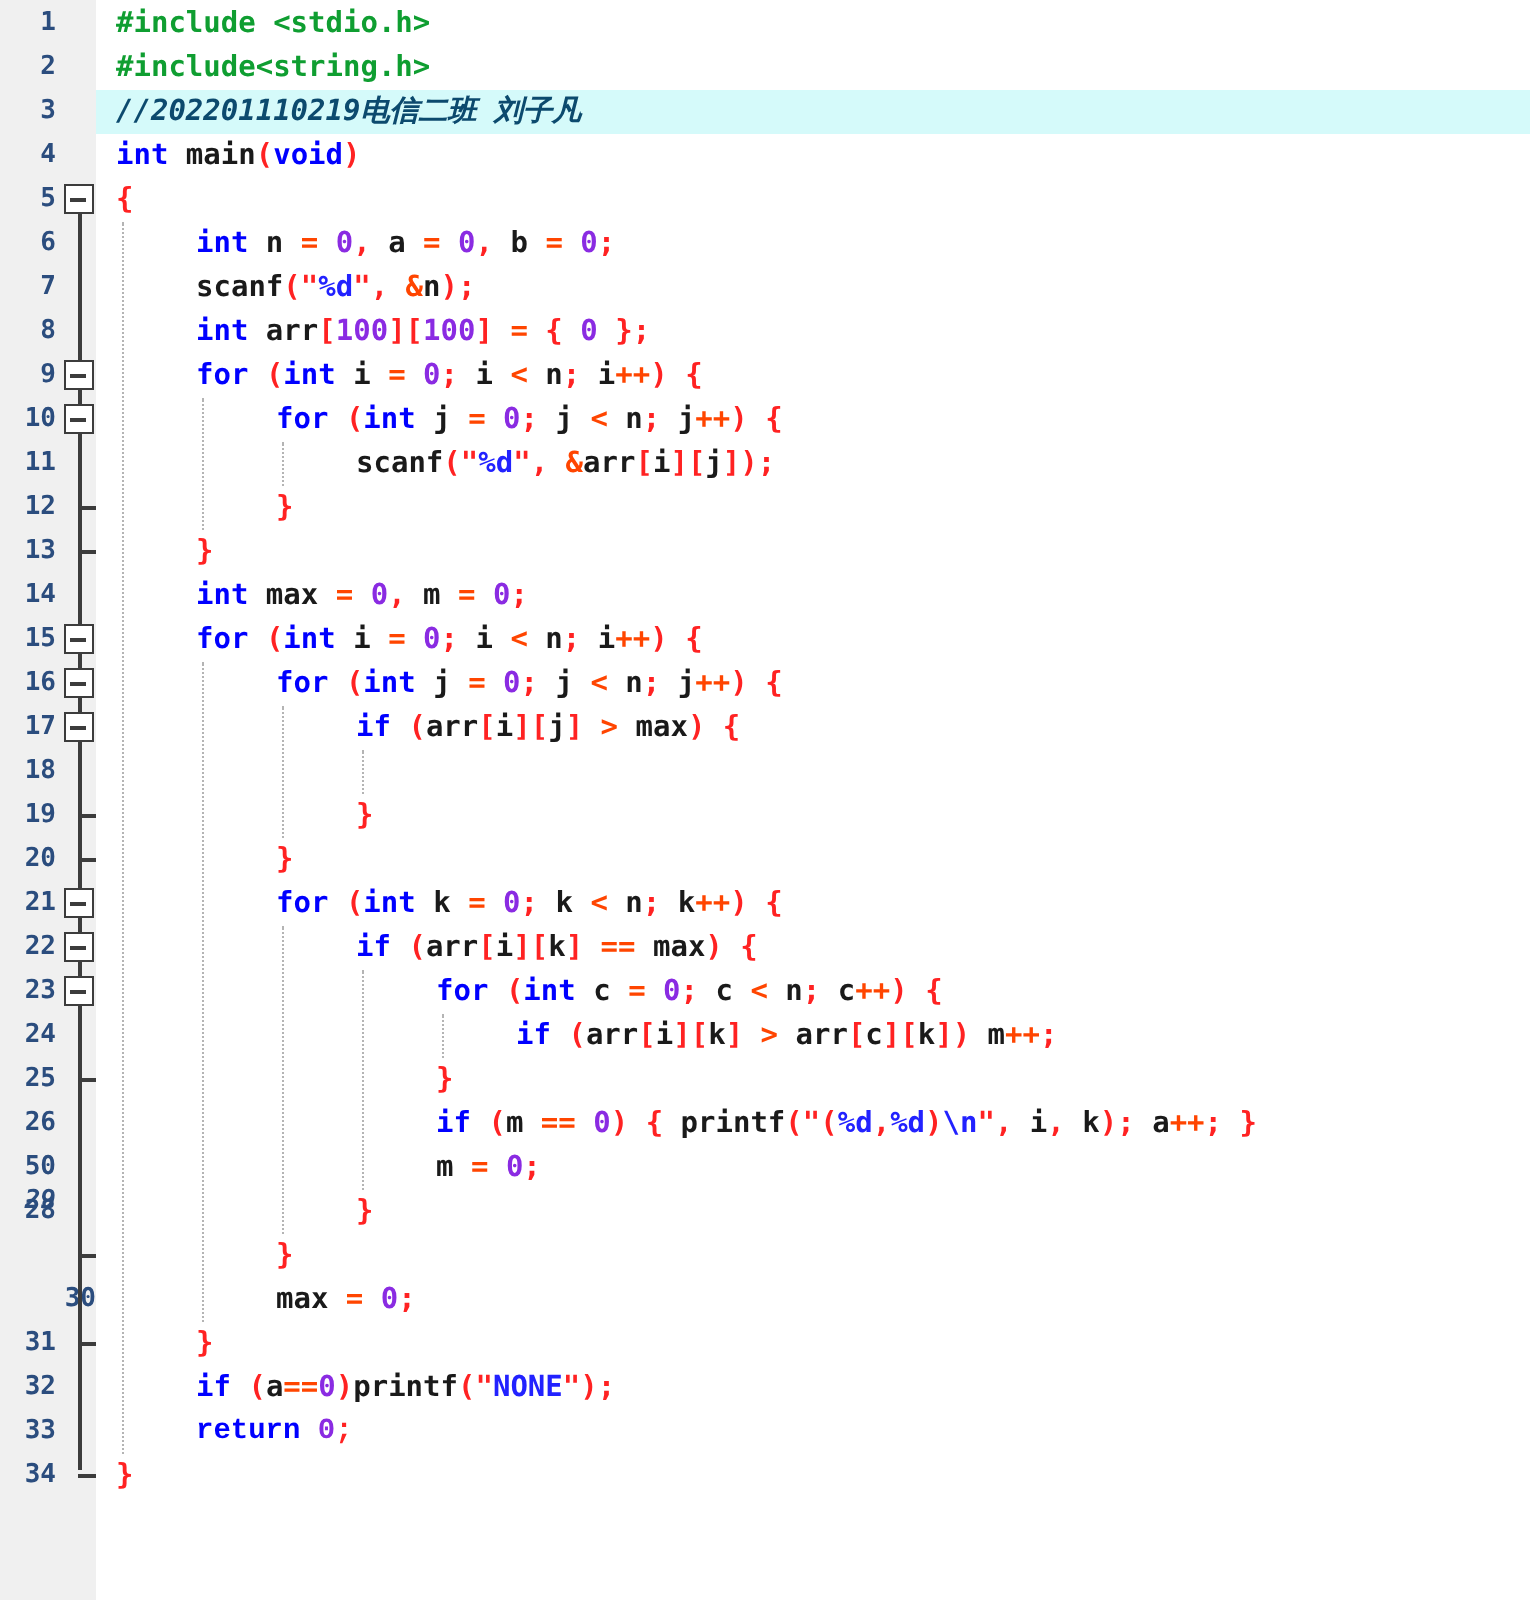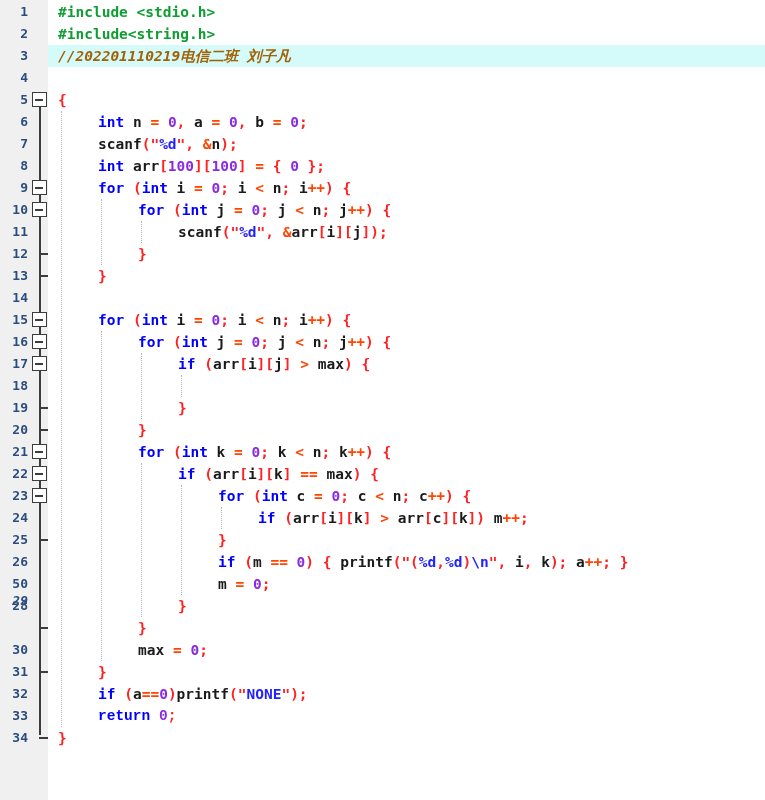--- a/index.html
+++ b/index.html
@@ -126,21 +126,21 @@
     white-space: pre;
     font-family: "DejaVu Sans Mono", "Liberation Mono", monospace;
     font-size: 14.5px;
     font-weight: bold;
     color: #1a1a1a;
     z-index: 2;
   }
 
   
   .t-pre      { color: #0f9e31; }   
-  .t-cmt      { color: #a16207; font-style: italic; }
+  .t-cmt      { color: #0c4a6e; font-style: italic; }
   .t-kw       { color: #0000ff; }   
   .t-num      { color: #8a2be2; }   
   .t-punc     { color: #ff2222; }   
   .t-op       { color: #ff4500; }   
   .t-str      { color: #ff2222; }   
   .t-fmt      { color: #2222ff; }   
   .t-id       { color: #1a1a1a; }   
 
   
   #watermark {
@@ -256,21 +256,21 @@
       <div class="gutter-row" style="top: 573px;">
         <span class="linenum">50</span>
       </div>
       <div class="gutter-row" style="top: 595px;">
         <span class="linenum">28</span>
       </div>
       <div class="gutter-row" style="top: 590px; font-style: italic;">
         <span class="linenum">29</span>
       </div>
       <div class="fold-tick" style="top: 627px;"></div>
-      <div class="gutter-row" style="top: 639px;">
+      <div class="gutter-row" style="top: 639px; padding-left: 20px;">
         <span class="linenum">30</span>
       </div>
       <div class="gutter-row" style="top: 661px;">
         <span class="linenum">31</span>
       </div>
       <div class="fold-tick" style="top: 671px;"></div>
       <div class="gutter-row" style="top: 683px;">
         <span class="linenum">32</span>
       </div>
       <div class="gutter-row" style="top: 705px;">
@@ -289,29 +289,31 @@
       <div class="indent-guide" style="left: 93px; top: 221px; height: 22px;"></div>
       <div class="indent-guide" style="left: 93px; top: 353px; height: 66px;"></div>
       <div class="indent-guide" style="left: 93px; top: 463px; height: 154px;"></div>
       <div class="indent-guide" style="left: 133px; top: 375px; height: 22px;"></div>
       <div class="indent-guide" style="left: 133px; top: 485px; height: 110px;"></div>
       <div class="indent-guide" style="left: 173px; top: 507px; height: 22px;"></div>
       <div class="code-line" style="top: 23px; left: 10px;"><span class="t-pre">#include&lt;string.h&gt;</span></div>
       <div class="code-line" style="top: 1px; left: 10px;"><span class="t-pre">#include </span><span class="t-pre">&lt;stdio.h&gt;</span></div>
       <div class="line-highlight" style="top: 45px;"></div>
       <div class="code-line" style="top: 45px; left: 10px;"><span class="t-cmt">//202201110219电信二班 刘子凡</span></div>
+      <div class="code-line" style="top: 67px; left: 10px;"><span class="t-kw">int</span><span class="t-id"> main</span><span class="t-punc">(</span><span class="t-kw">void</span><span class="t-punc">)</span></div>
       <div class="code-line" style="top: 89px; left: 10px;"><span class="t-punc">{</span></div>
       <div class="code-line" style="top: 111px; left: 50px;"><span class="t-kw">int</span><span class="t-id"> n </span><span class="t-op">=</span><span class="t-id"> </span><span class="t-num">0</span><span class="t-punc">,</span><span class="t-id"> a </span><span class="t-op">=</span><span class="t-id"> </span><span class="t-num">0</span><span class="t-punc">,</span><span class="t-id"> b </span><span class="t-op">=</span><span class="t-id"> </span><span class="t-num">0</span><span class="t-punc">;</span></div>
       <div class="code-line" style="top: 133px; left: 50px;"><span class="t-id">scanf</span><span class="t-punc">(</span><span class="t-str">"</span><span class="t-fmt">%d</span><span class="t-str">"</span><span class="t-punc">,</span><span class="t-id"> </span><span class="t-op">&amp;</span><span class="t-id">n</span><span class="t-punc">)</span><span class="t-punc">;</span></div>
       <div class="code-line" style="top: 155px; left: 50px;"><span class="t-kw">int</span><span class="t-id"> arr</span><span class="t-punc">[</span><span class="t-num">100</span><span class="t-punc">]</span><span class="t-punc">[</span><span class="t-num">100</span><span class="t-punc">]</span><span class="t-id"> </span><span class="t-op">=</span><span class="t-id"> </span><span class="t-punc">{</span><span class="t-id"> </span><span class="t-num">0</span><span class="t-id"> </span><span class="t-punc">}</span><span class="t-punc">;</span></div>
       <div class="code-line" style="top: 177px; left: 50px;"><span class="t-kw">for</span><span class="t-id"> </span><span class="t-punc">(</span><span class="t-kw">int</span><span class="t-id"> i </span><span class="t-op">=</span><span class="t-id"> </span><span class="t-num">0</span><span class="t-punc">;</span><span class="t-id"> i </span><span class="t-op">&lt;</span><span class="t-id"> n</span><span class="t-punc">;</span><span class="t-id"> i</span><span class="t-op">++</span><span class="t-punc">)</span><span class="t-id"> </span><span class="t-punc">{</span></div>
       <div class="code-line" style="top: 199px; left: 90px;"><span class="t-kw">for</span><span class="t-id"> </span><span class="t-punc">(</span><span class="t-kw">int</span><span class="t-id"> j </span><span class="t-op">=</span><span class="t-id"> </span><span class="t-num">0</span><span class="t-punc">;</span><span class="t-id"> j </span><span class="t-op">&lt;</span><span class="t-id"> n</span><span class="t-punc">;</span><span class="t-id"> j</span><span class="t-op">++</span><span class="t-punc">)</span><span class="t-id"> </span><span class="t-punc">{</span></div>
       <div class="code-line" style="top: 221px; left: 130px;"><span class="t-id">scanf</span><span class="t-punc">(</span><span class="t-str">"</span><span class="t-fmt">%d</span><span class="t-str">"</span><span class="t-punc">,</span><span class="t-id"> </span><span class="t-op">&amp;</span><span class="t-id">arr</span><span class="t-punc">[</span><span class="t-id">i</span><span class="t-punc">]</span><span class="t-punc">[</span><span class="t-id">j</span><span class="t-punc">]</span><span class="t-punc">)</span><span class="t-punc">;</span></div>
       <div class="code-line" style="top: 243px; left: 90px;"><span class="t-punc">}</span></div>
       <div class="code-line" style="top: 265px; left: 50px;"><span class="t-punc">}</span></div>
+      <div class="code-line" style="top: 287px; left: 50px;"><span class="t-kw">int</span><span class="t-id"> max </span><span class="t-op">=</span><span class="t-id"> </span><span class="t-num">0</span><span class="t-punc">,</span><span class="t-id"> m </span><span class="t-op">=</span><span class="t-id"> </span><span class="t-num">0</span><span class="t-punc">;</span></div>
       <div class="code-line" style="top: 309px; left: 50px;"><span class="t-kw">for</span><span class="t-id"> </span><span class="t-punc">(</span><span class="t-kw">int</span><span class="t-id"> i </span><span class="t-op">=</span><span class="t-id"> </span><span class="t-num">0</span><span class="t-punc">;</span><span class="t-id"> i </span><span class="t-op">&lt;</span><span class="t-id"> n</span><span class="t-punc">;</span><span class="t-id"> i</span><span class="t-op">++</span><span class="t-punc">)</span><span class="t-id"> </span><span class="t-punc">{</span></div>
       <div class="code-line" style="top: 331px; left: 90px;"><span class="t-kw">for</span><span class="t-id"> </span><span class="t-punc">(</span><span class="t-kw">int</span><span class="t-id"> j </span><span class="t-op">=</span><span class="t-id"> </span><span class="t-num">0</span><span class="t-punc">;</span><span class="t-id"> j </span><span class="t-op">&lt;</span><span class="t-id"> n</span><span class="t-punc">;</span><span class="t-id"> j</span><span class="t-op">++</span><span class="t-punc">)</span><span class="t-id"> </span><span class="t-punc">{</span></div>
       <div class="code-line" style="top: 353px; left: 130px;"><span class="t-kw">if</span><span class="t-id"> </span><span class="t-punc">(</span><span class="t-id">arr</span><span class="t-punc">[</span><span class="t-id">i</span><span class="t-punc">]</span><span class="t-punc">[</span><span class="t-id">j</span><span class="t-punc">]</span><span class="t-id"> </span><span class="t-op">&gt;</span><span class="t-id"> max</span><span class="t-punc">)</span><span class="t-id"> </span><span class="t-punc">{</span></div>
       <div class="code-line" style="top: 397px; left: 130px;"><span class="t-punc">}</span></div>
       <div class="code-line" style="top: 419px; left: 90px;"><span class="t-punc">}</span></div>
       <div class="code-line" style="top: 441px; left: 90px;"><span class="t-kw">for</span><span class="t-id"> </span><span class="t-punc">(</span><span class="t-kw">int</span><span class="t-id"> k </span><span class="t-op">=</span><span class="t-id"> </span><span class="t-num">0</span><span class="t-punc">;</span><span class="t-id"> k </span><span class="t-op">&lt;</span><span class="t-id"> n</span><span class="t-punc">;</span><span class="t-id"> k</span><span class="t-op">++</span><span class="t-punc">)</span><span class="t-id"> </span><span class="t-punc">{</span></div>
       <div class="code-line" style="top: 463px; left: 130px;"><span class="t-kw">if</span><span class="t-id"> </span><span class="t-punc">(</span><span class="t-id">arr</span><span class="t-punc">[</span><span class="t-id">i</span><span class="t-punc">]</span><span class="t-punc">[</span><span class="t-id">k</span><span class="t-punc">]</span><span class="t-id"> </span><span class="t-op">==</span><span class="t-id"> max</span><span class="t-punc">)</span><span class="t-id"> </span><span class="t-punc">{</span></div>
       <div class="code-line" style="top: 485px; left: 170px;"><span class="t-kw">for</span><span class="t-id"> </span><span class="t-punc">(</span><span class="t-kw">int</span><span class="t-id"> c </span><span class="t-op">=</span><span class="t-id"> </span><span class="t-num">0</span><span class="t-punc">;</span><span class="t-id"> c </span><span class="t-op">&lt;</span><span class="t-id"> n</span><span class="t-punc">;</span><span class="t-id"> c</span><span class="t-op">++</span><span class="t-punc">)</span><span class="t-id"> </span><span class="t-punc">{</span></div>
       <div class="code-line" style="top: 507px; left: 210px;"><span class="t-kw">if</span><span class="t-id"> </span><span class="t-punc">(</span><span class="t-id">arr</span><span class="t-punc">[</span><span class="t-id">i</span><span class="t-punc">]</span><span class="t-punc">[</span><span class="t-id">k</span><span class="t-punc">]</span><span class="t-id"> </span><span class="t-op">&gt;</span><span class="t-id"> arr</span><span class="t-punc">[</span><span class="t-id">c</span><span class="t-punc">]</span><span class="t-punc">[</span><span class="t-id">k</span><span class="t-punc">]</span><span class="t-punc">)</span><span class="t-id"> m</span><span class="t-op">++</span><span class="t-punc">;</span></div>
       <div class="code-line" style="top: 529px; left: 170px;"><span class="t-punc">}</span></div>

